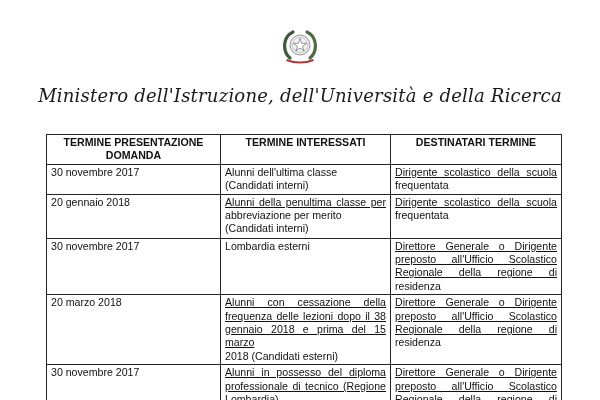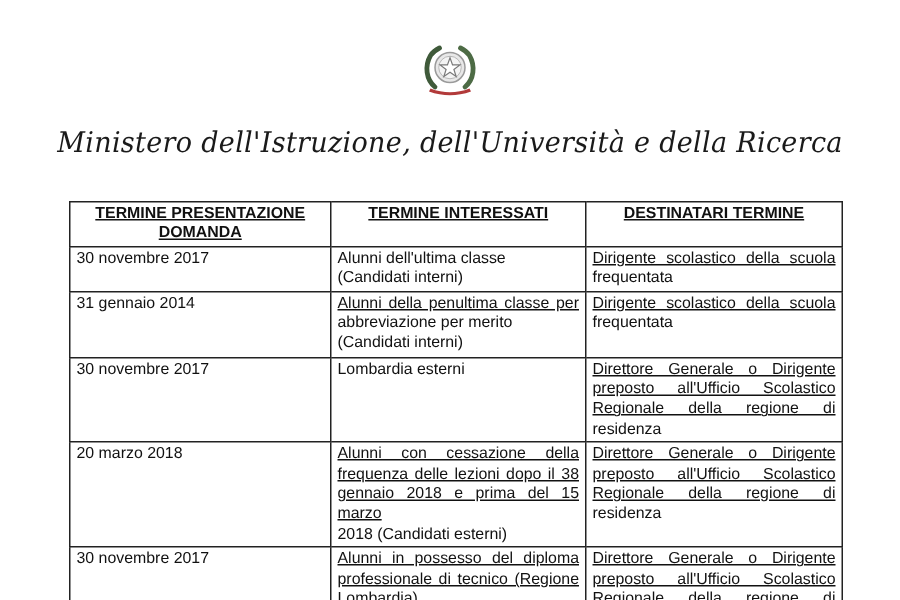--- a/index.html
+++ b/index.html
@@ -33,21 +33,20 @@
     table.doc-table td, table.doc-table th {
       border: 1.3px solid #222;
       vertical-align: top;
       padding: 1px 4px 1px 4px;
     }
     table.doc-table th {
       font-weight: bold;
       text-align: center;
       padding-top: 1px;
       height: 25px;
-      text-decoration: underline;
     }
     td.date { font-weight: normal; }
     col.c1 { width: 174px; }
     col.c2 { width: 170px; }
     col.c3 { width: 171px; }
     .line { display: block; }
     .justify-line { display: block; text-align: justify; text-align-last: justify; text-decoration: underline; }
   </style>
 </head>
 <body>
@@ -89,21 +88,21 @@
       <td>
         <span class="line">Alunni dell'ultima classe</span>
         <span class="line">(Candidati interni)</span>
       </td>
       <td>
         <span class="justify-line">Dirigente scolastico della scuola</span>
         <span class="line">frequentata</span>
       </td>
     </tr>
     <tr style="height:44px">
-      <td class="date">31 gennaio 2014</td>
+      <td class="date">20 gennaio 2018</td>
       <td>
         <span class="justify-line">Alunni della penultima classe per</span>
         <span class="line">abbreviazione per merito</span>
         <span class="line">(Candidati interni)</span>
       </td>
       <td>
         <span class="justify-line">Dirigente scolastico della scuola</span>
         <span class="line">frequentata</span>
       </td>
     </tr>

